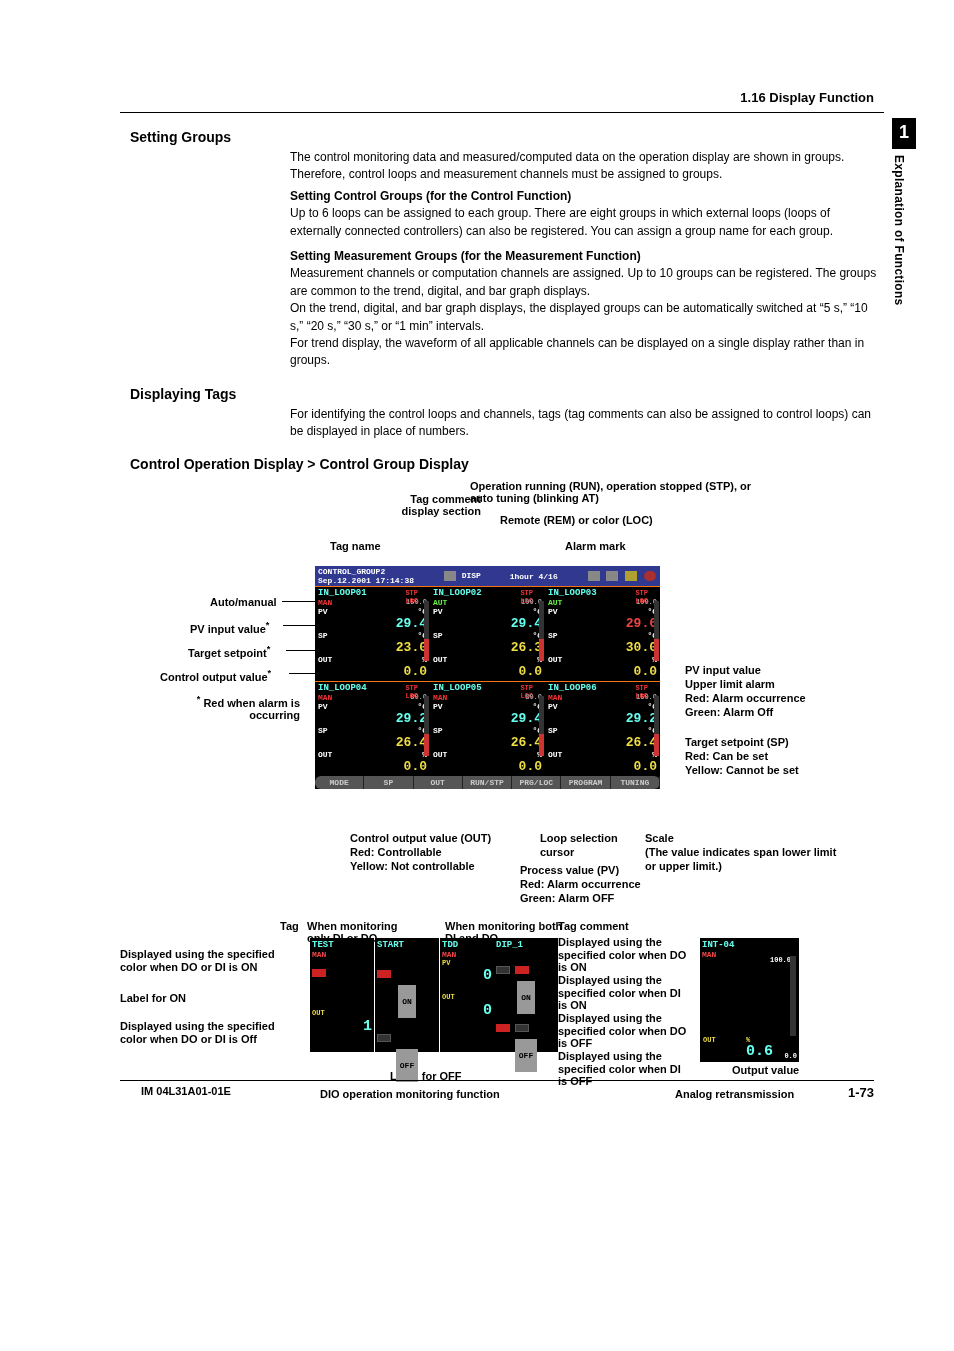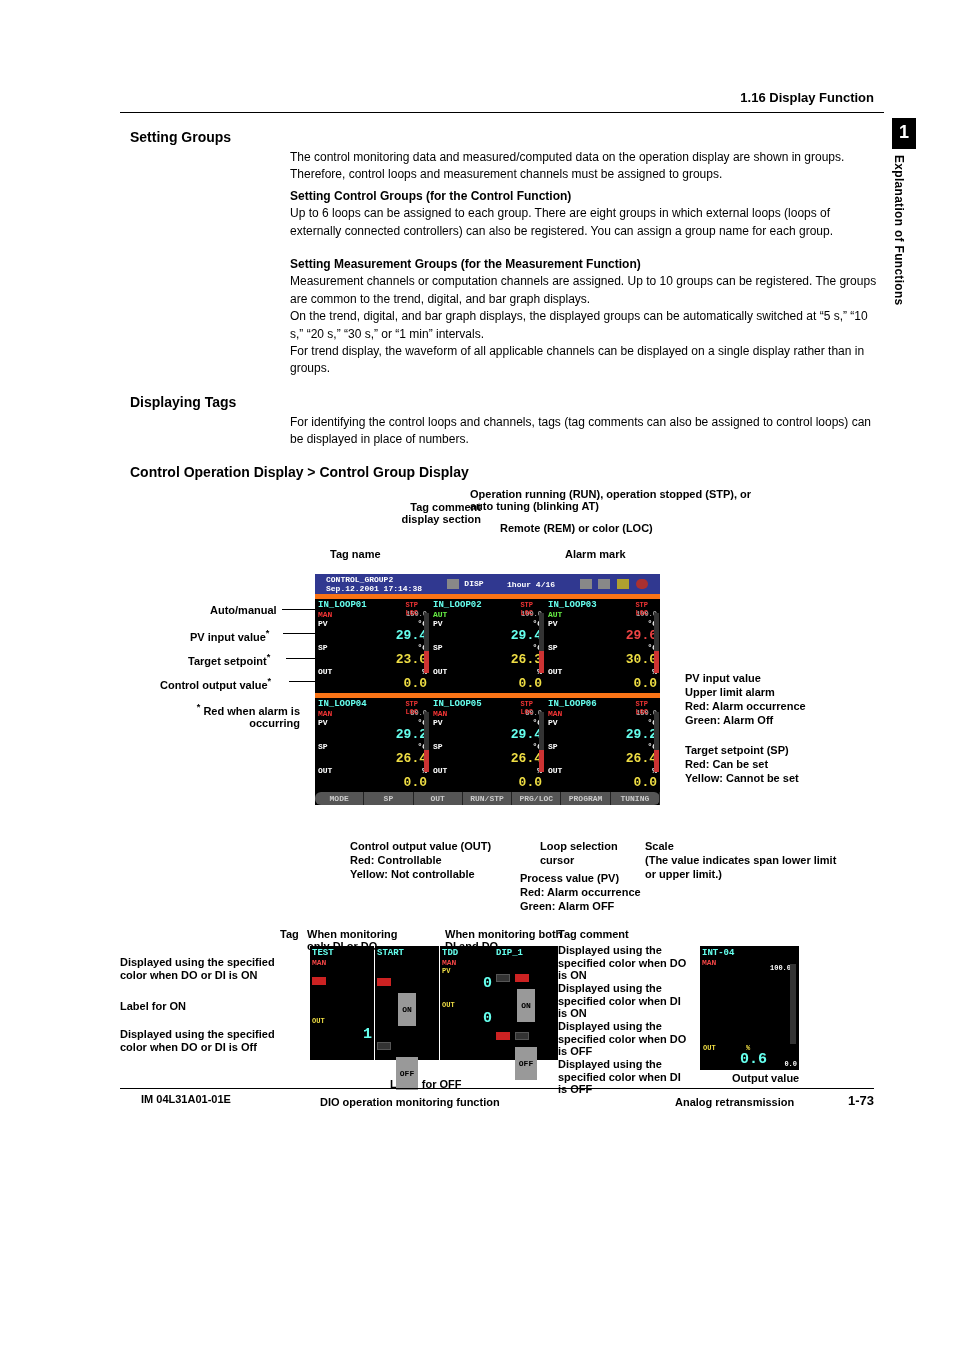--- a/index.html
+++ b/index.html
@@ -90,30 +90,30 @@
     background:#000;
     font-family:"Courier New",monospace;
     font-size:9px;
     color:#fff;
   }
   .bar{
     display:flex;
     justify-content:space-between;
     align-items:center;
     background:#303890;
-    padding:1px 11px;
+    padding:1px 3px;
     font-weight:bold;
     font-size:8px;
   }
   .bar .ico{display:inline-block;background:#888;width:12px;height:10px;margin:0 1px;vertical-align:middle;}
   .bar .ico.y{background:#b0a030;}
   .bar .ico.r{background:#aa3030;border-radius:5px;}
   .loops{display:grid;grid-template-columns:1fr 1fr 1fr;}
   .lp{
-    border-top:5px solid #f97316;
+    border-top:1px solid #f97316;
     padding:1px 3px 2px 3px;
     position:relative;
   }
   .lp .nm{color:#6fe;font-weight:bold;font-size:9px;}
   .lp .md{color:#e33;font-weight:bold;font-size:8px;}
   .lp .md.a{color:#6e4;}
   .lp .row{display:flex;justify-content:space-between;font-size:8px;color:#fff;}
   .lp .v{color:#6fe;font-size:13px;font-weight:bold;text-align:right;}
   .lp .v.r{color:#e44;}
   .lp .v.y{color:#ed4;}
@@ -160,21 +160,21 @@
   <div class="tab">
     <div class="box">1</div>
     <div class="vtext">Explanation of Functions</div>
   </div>
 
   <h3 class="sec">Setting Groups</h3>
   <div class="body-indent">
     <div>The control monitoring data and measured/computed data on the operation display are shown in groups.  Therefore, control loops and measurement channels must be assigned to groups.</div>
     <div class="b" style="margin-top:4px;">Setting Control Groups (for the Control Function)</div>
     <div>Up to 6 loops can be assigned to each group.  There are eight groups in which external loops (loops of externally connected controllers) can also be registered.  You can assign a group name for each group.</div>
-    <div class="b" style="margin-top:16px;">Setting Measurement Groups (for the Measurement Function)</div>
+    <div class="b" style="margin-top:8px;">Setting Measurement Groups (for the Measurement Function)</div>
     <div>Measurement channels or computation channels are assigned.  Up to 10 groups can be registered.  The groups are common to the trend, digital, and bar graph displays.</div>
     <div>On the trend, digital, and bar graph displays, the displayed groups can be automatically switched at “5 s,” “10 s,” “20 s,” “30 s,” or “1 min” intervals.</div>
     <div>For trend display, the waveform of all applicable channels can be displayed on a single display rather than in groups.</div>
   </div>
 
   <h3 class="sec">Displaying Tags</h3>
   <div class="body-indent">
     <div>For identifying the control loops and channels, tags (tag comments can also be assigned to control loops) can be displayed in place of numbers.</div>
   </div>
 
@@ -443,21 +443,21 @@
       <div style="margin-top:10px;"><span class="led"></span> <span class="led off"></span></div>
       <div style="text-align:center;"><span class="tag">OFF</span></div>
     </div>
     <div class="dio" style="left:580px;width:95px;height:120px;">
       <div class="t">INT-04</div>
       <div class="m">MAN</div>
       <div style="position:absolute;right:8px;top:18px;font-size:7px;">100.0</div>
       <div class="vbar"></div>
       <div style="position:absolute;bottom:18px;left:3px;" class="o">OUT</div>
       <div style="position:absolute;bottom:18px;left:46px;" class="o">%</div>
-      <div style="position:absolute;bottom:2px;right:32px;" class="pv">0.6</div>
+      <div style="position:absolute;bottom:2px;right:26px;" class="pv">0.6</div>
       <div style="position:absolute;bottom:2px;right:2px;font-size:7px;">0.0</div>
     </div>
   </div>
 
   <div class="footer">
     <span class="l">IM 04L31A01-01E</span>
     <span class="r">1-73</span>
   </div>
 </div>
 

